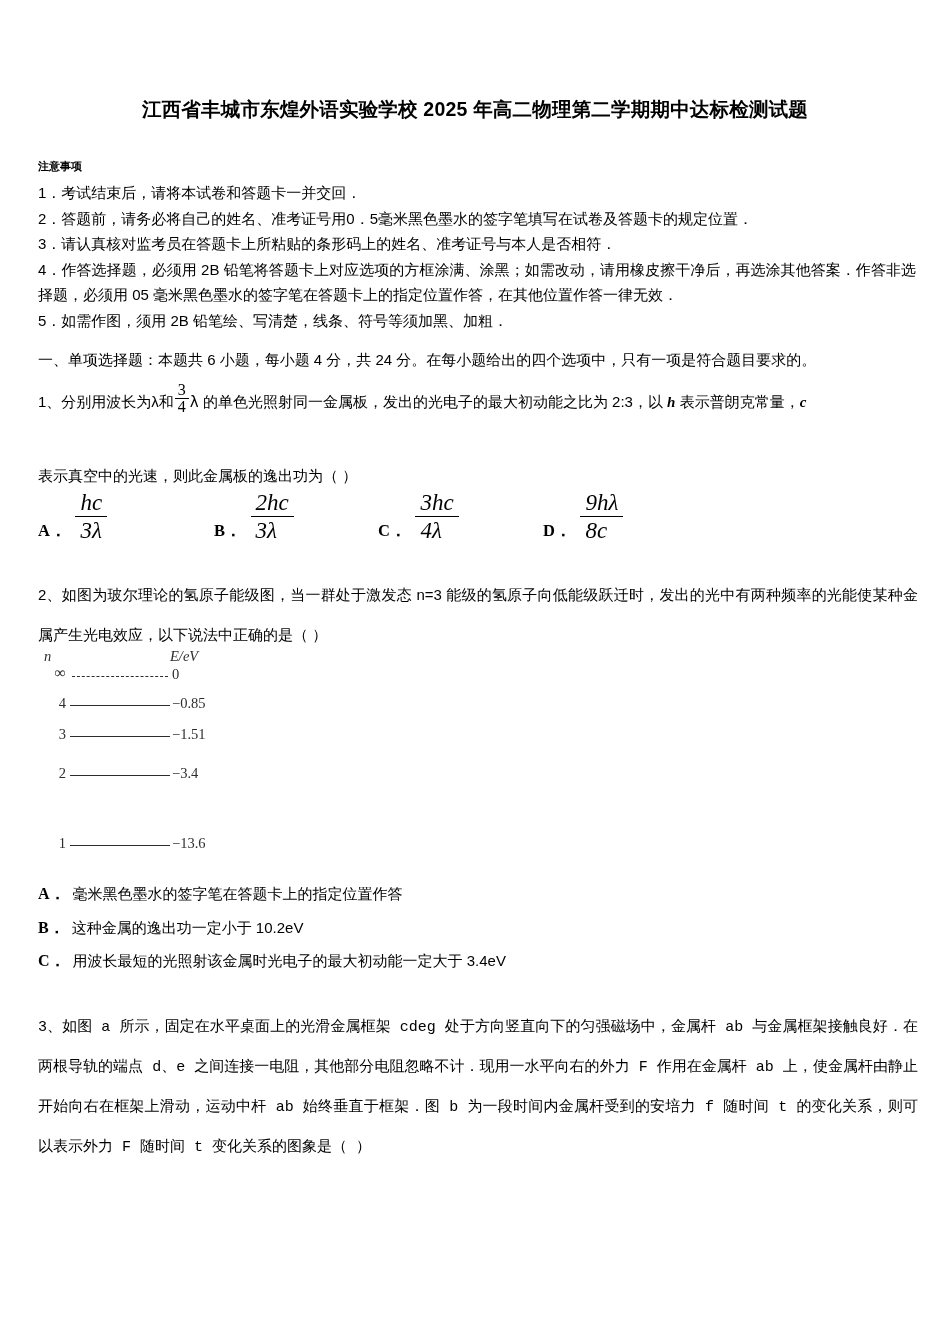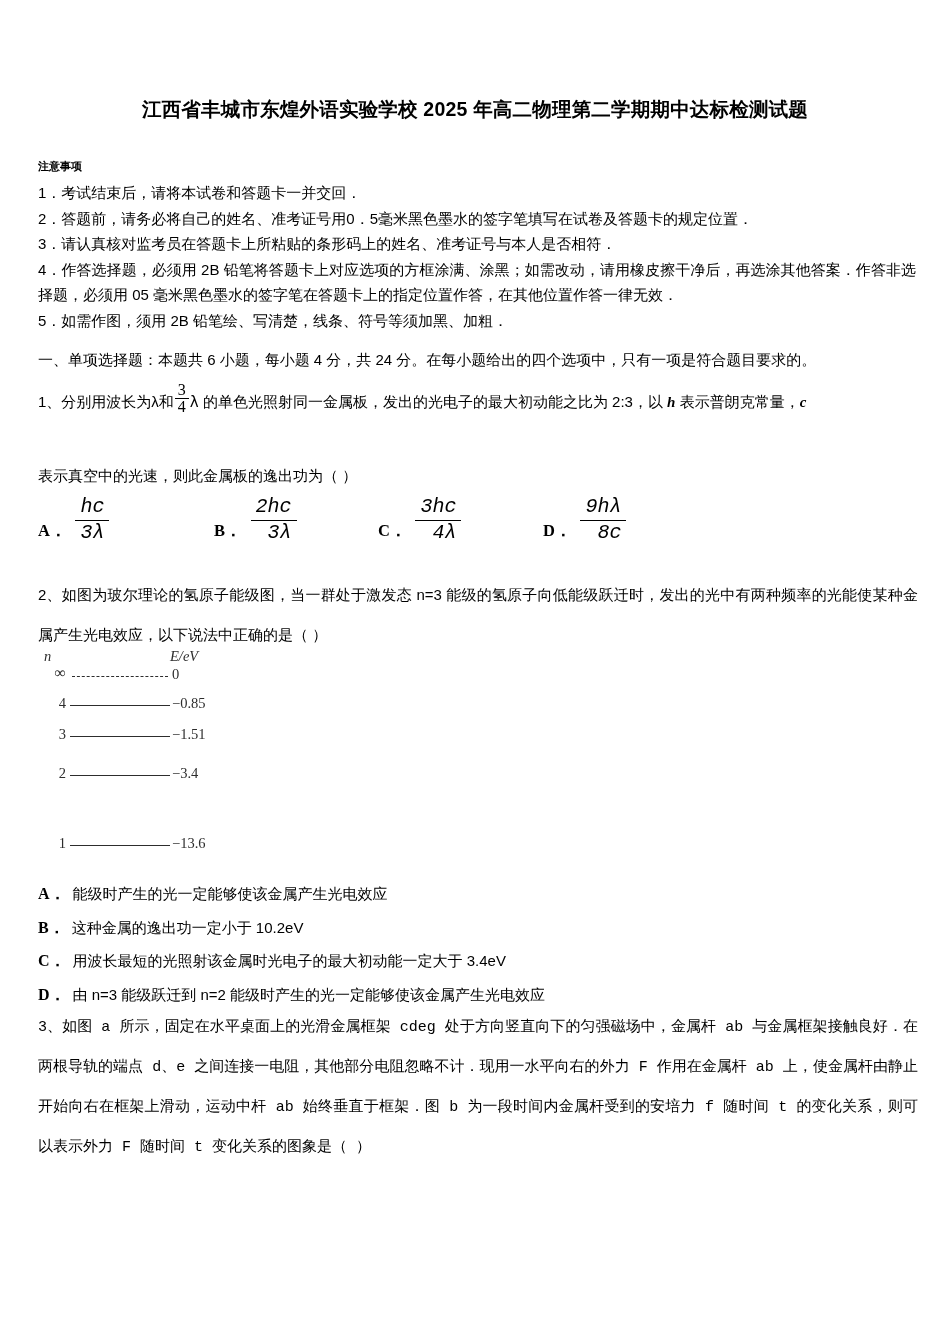--- a/index.html
+++ b/index.html
@@ -114,24 +114,24 @@
     font-family: "Liberation Serif", "DejaVu Serif", serif;
     font-size: 16.5px;
     font-weight: bold;
     margin-right: 9px;
     line-height: 1;
     position: relative;
     top: -9px;
   }
   .mfrac {
     display: inline-block;
-    text-align: right;
-    font-family: Liberation Mono, monospace;
+    text-align: left;
+    font-family: Liberation Serif, serif;
     font-style: italic;
-    font-size: 20px;
+    font-size: 23px;
     line-height: 1.12;
     position: relative;
     top: -4px;
   }
   .mfrac .num { display: block; padding: 0 5px 1px 5px; }
   .mfrac .den { display: block; padding: 1px 5px 0 5px; border-top: 1.2px solid #000; }
 
   .o-a { left: 0px; }
   .o-b { left: 176px; }
   .o-c { left: 340px; }
@@ -278,28 +278,25 @@
 
     <div class="lvl" style="top:187px;">
       <span class="n">1</span>
       <span class="line"></span>
       <span class="e">−13.6</span>
     </div>
   </div>
 
   <div class="q2-opts">
     <div class="q2-opt">
-      <span class="lbl">A．</span><span>能级时产生的光一定能够使该金属产生光电效应</span>
+      <span class="lbl">A．</span><span>毫米黑色墨水的签字笔在答题卡上的指定位置作答</span>
     </div>
     <div class="q2-opt">
       <span class="lbl">B．</span><span>这种金属的逸出功一定小于 10.2eV</span>
     </div>
     <div class="q2-opt">
       <span class="lbl">C．</span><span>用波长最短的光照射该金属时光电子的最大初动能一定大于 3.4eV</span>
     </div>
-    <div class="q2-opt">
-      <span class="lbl">D．</span><span>由 n=3 能级跃迁到 n=2 能级时产生的光一定能够使该金属产生光电效应</span>
-    </div>
   </div>
 
   <div class="q3 q-text">3、如图 a 所示，固定在水平桌面上的光滑金属框架 cdeg 处于方向竖直向下的匀强磁场中，金属杆 ab 与金属框架接触良好．在两根导轨的端点 d、e 之间连接一电阻，其他部分电阻忽略不计．现用一水平向右的外力 F 作用在金属杆 ab 上，使金属杆由静止开始向右在框架上滑动，运动中杆 ab 始终垂直于框架．图 b 为一段时间内金属杆受到的安培力 f 随时间 t 的变化关系，则可以表示外力 F 随时间 t 变化关系的图象是（      ）</div>
 
 </div>
 
 </body></html>

